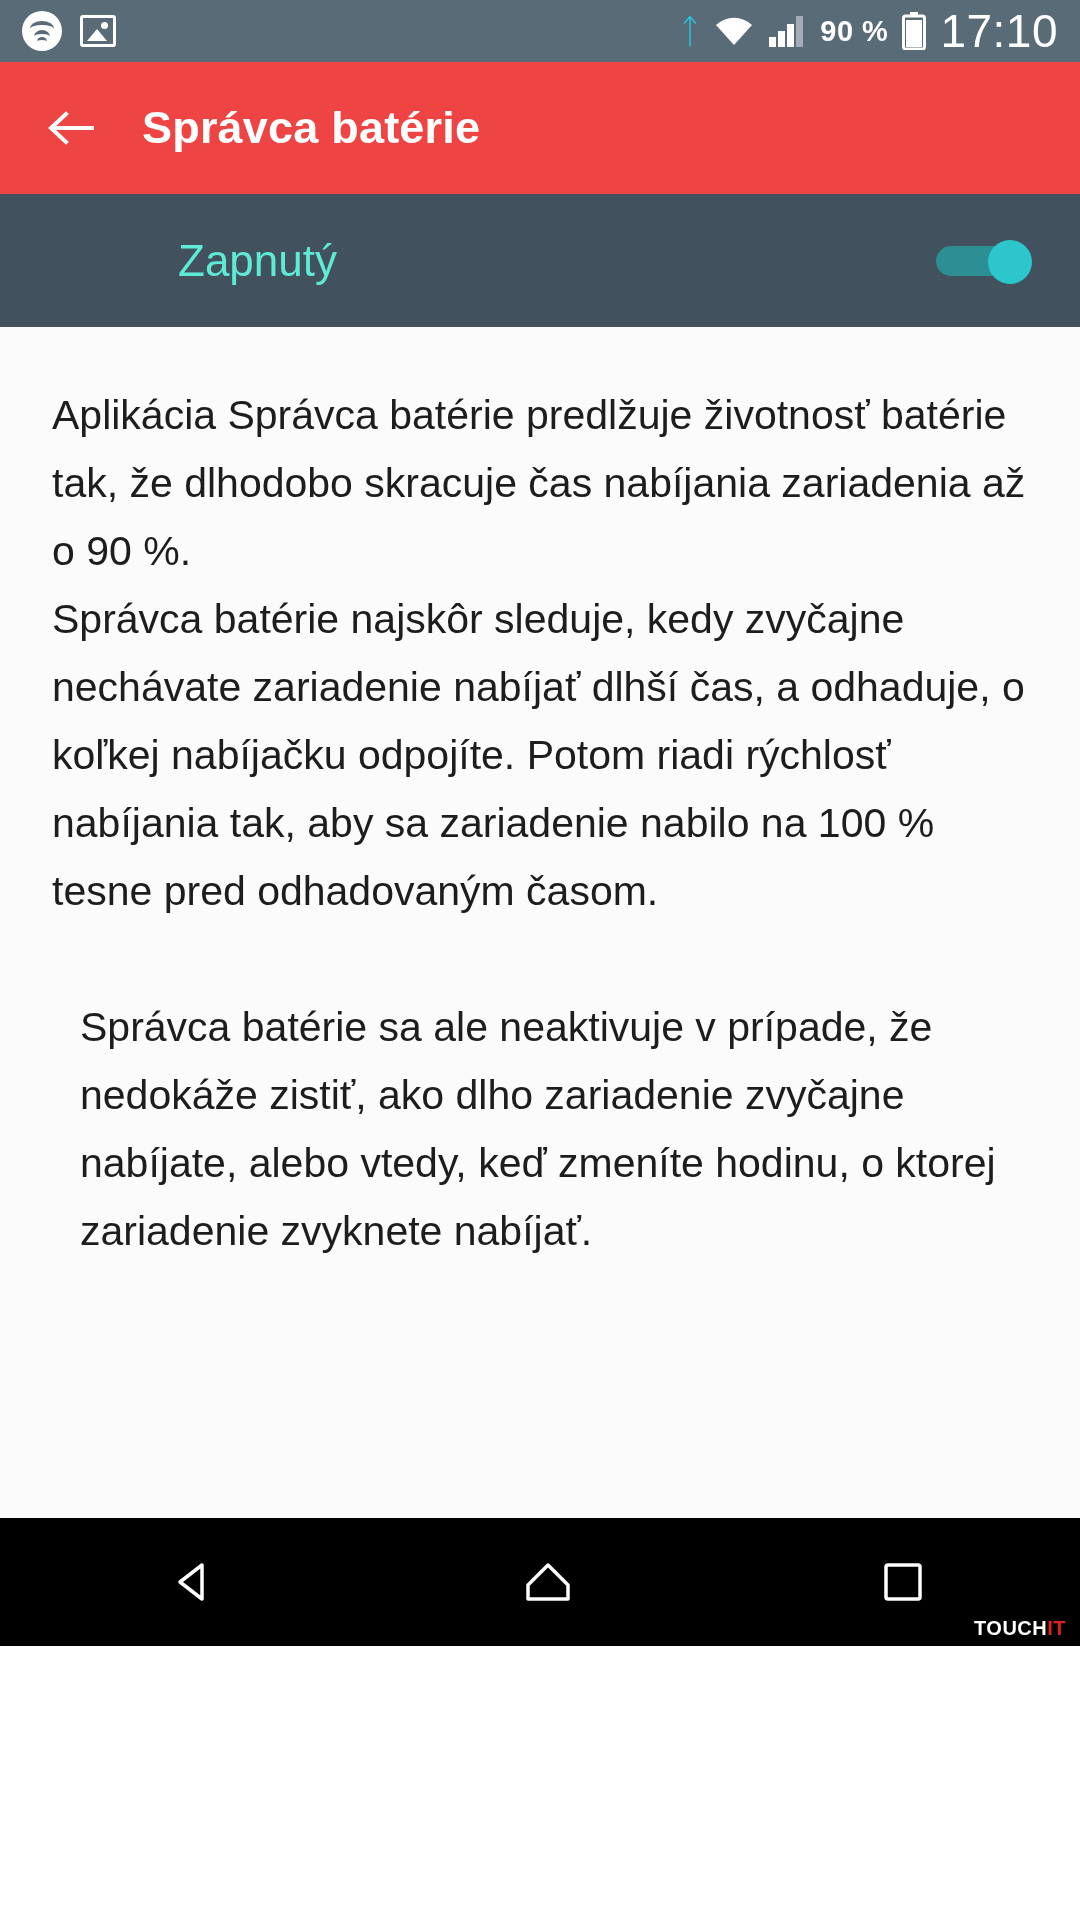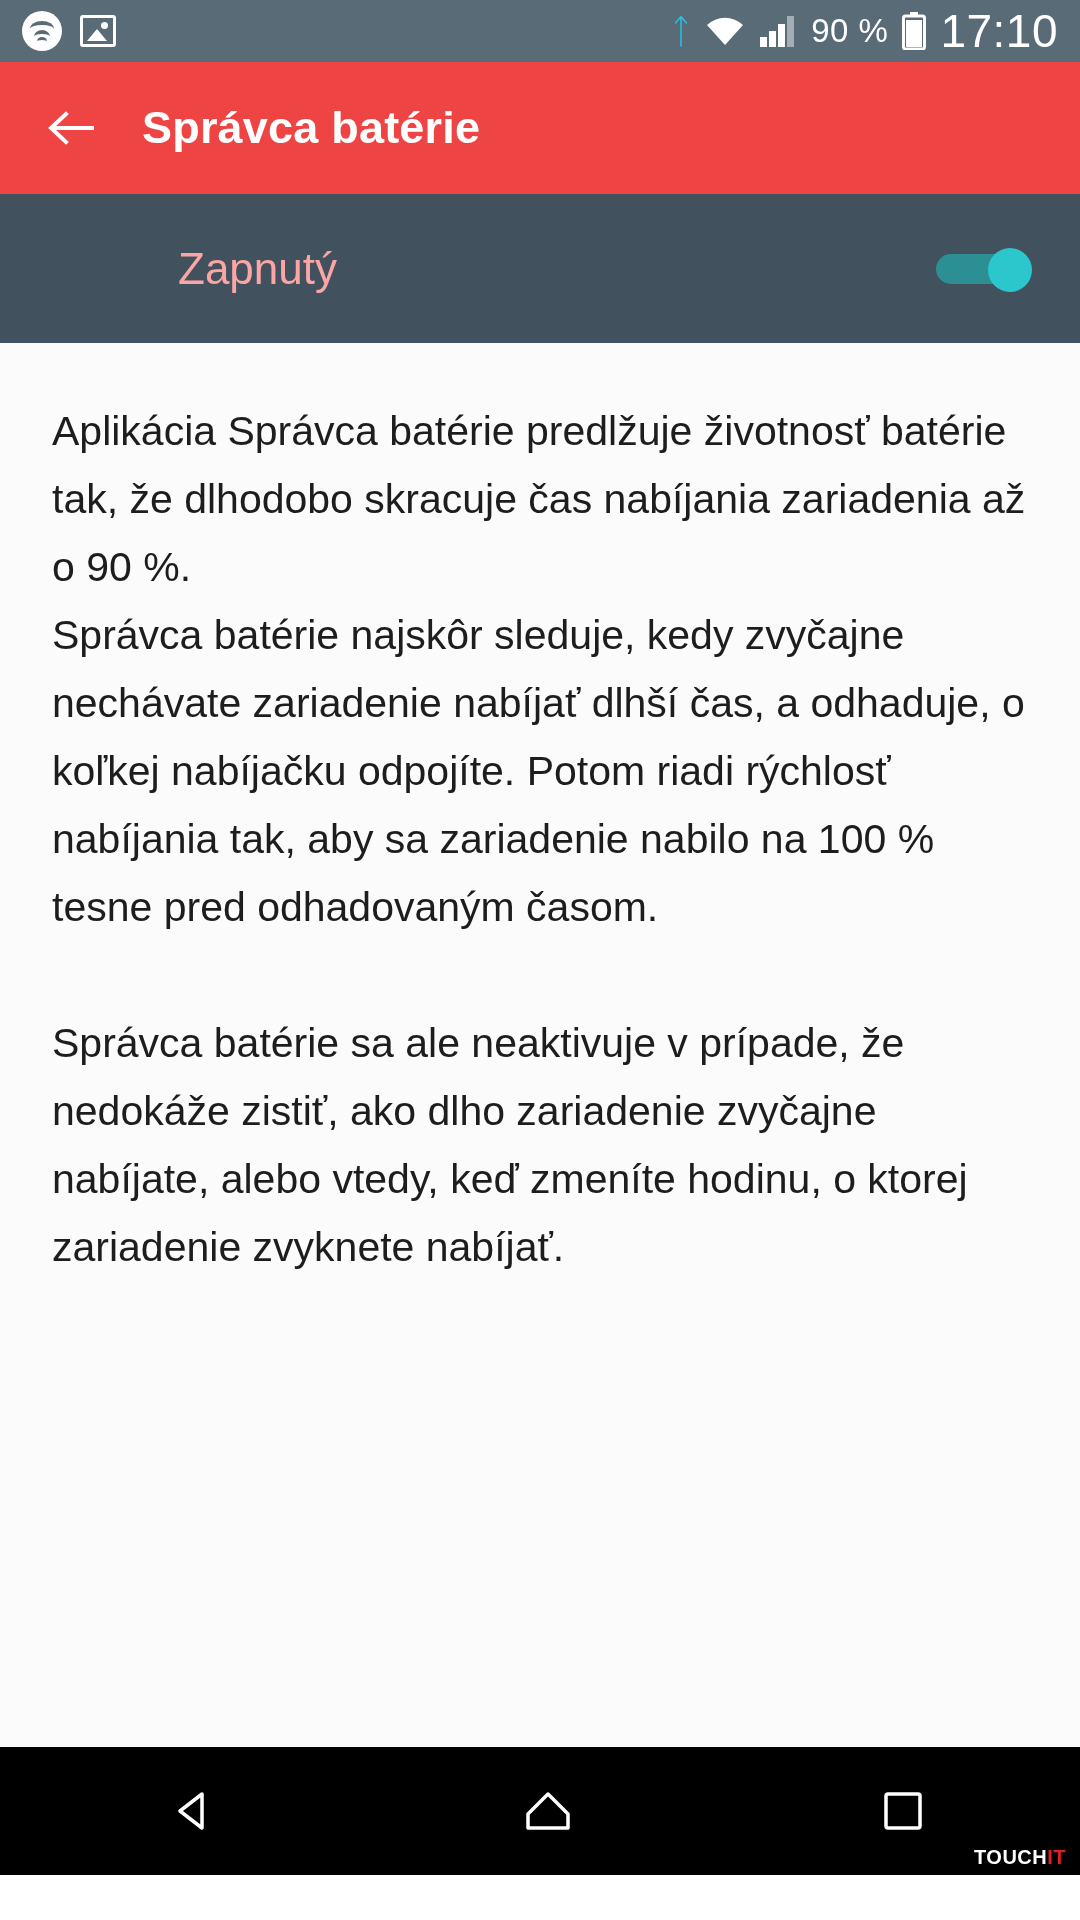--- a/index.html
+++ b/index.html
@@ -97,22 +97,23 @@
     background: #ffffff;
     border-radius: 50%;
   }
   .bt-icon {
     font-size: 34px;
     line-height: 34px;
     color: #27c4e8;
   }
   .wifi-icon svg, .signal-icon svg, .battery-icon svg { display: block; }
   .battery-pct {
-    font-size: 33px;
+    font-size: 29px;
     letter-spacing: 0.5px;
+    font-weight: bold;
   }
   .clock {
     font-size: 46px;
     letter-spacing: 0.5px;
   }
 
   
   .app-bar {
     height: 132px;
     background: #ef4444;
@@ -132,27 +133,27 @@
     cursor: pointer;
   }
   .app-title {
     font-size: 45px;
     font-weight: bold;
     letter-spacing: 0.2px;
   }
 
   
   .toggle-row {
-    height: 149px;
+    height: 133px;
     background: #41525e;
     display: flex;
     align-items: center;
     padding: 0 48px 0 60px;
     box-sizing: border-box;
-    color: #fca5a5;
+    color: #5eead4;
   }
   .toggle-label {
     font-size: 44px;
     margin-left: 118px;
   }
   .switch {
     margin-left: auto;
     width: 96px;
     height: 42px;
     position: relative;
@@ -173,33 +174,34 @@
     right: 0;
     width: 44px;
     height: 44px;
     border-radius: 50%;
     background: #2cc6cd;
   }
 
   
   .content {
     background: #fbfbfb;
-    height: 1404px;
+    height: 1191px;
     padding: 54px 52px 0 52px;
     box-sizing: border-box;
   }
   .paragraph {
     color: #1d1d1d;
     font-size: 41px;
     line-height: 68px;
     margin: 0;
     white-space: pre-line;
   }
   .paragraph + .paragraph {
     margin-top: 68px;
+    margin-left: 28px;
   }
 
   
   .nav-bar {
     height: 128px;
     background: #000000;
     display: flex;
     align-items: center;
     justify-content: space-around;
     position: relative;

